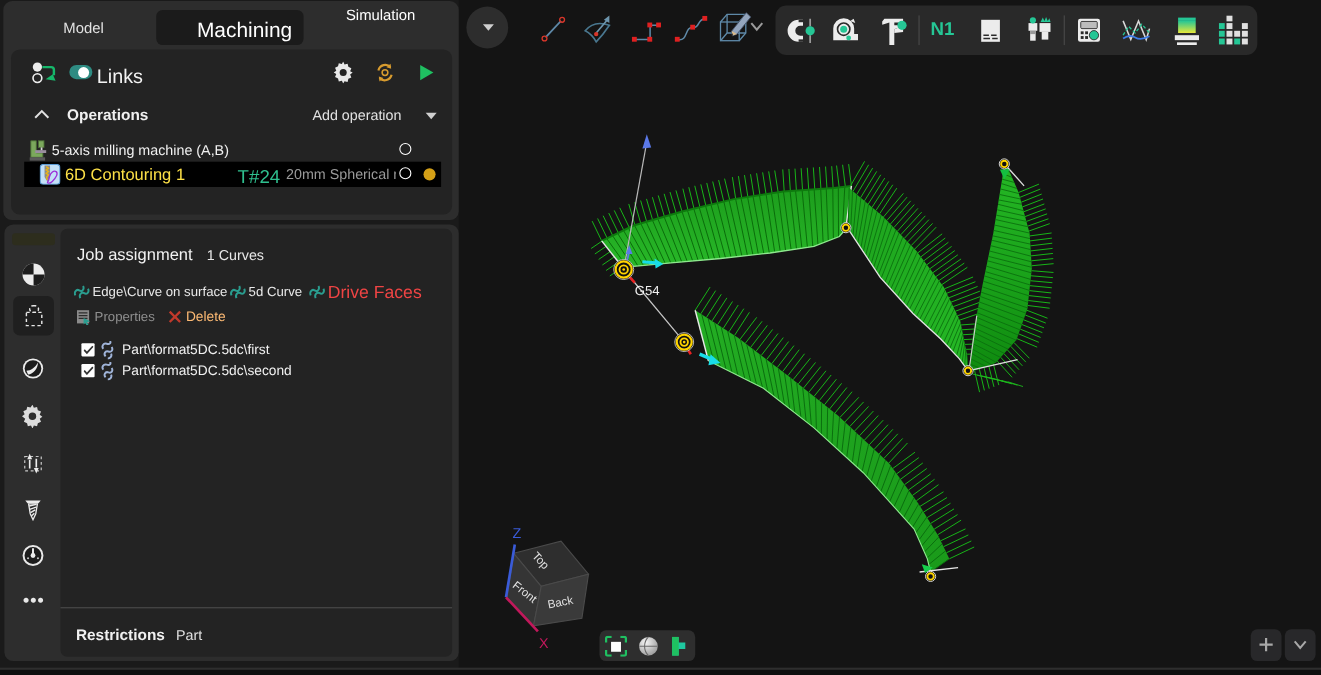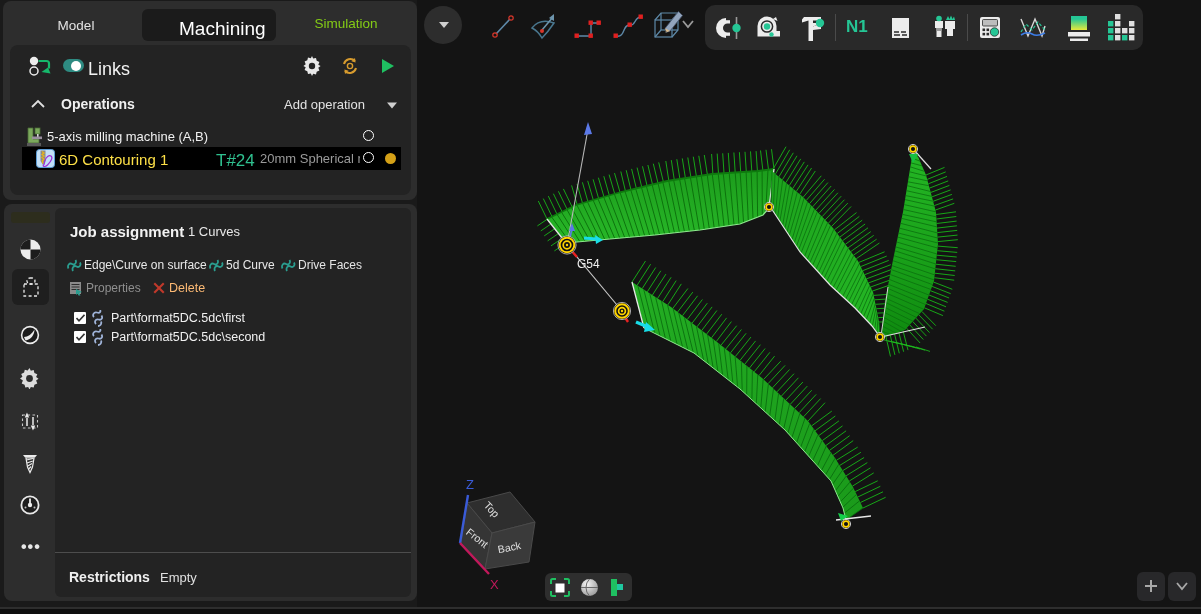--- a/index.html
+++ b/index.html
@@ -597,21 +597,21 @@
     <rect x="14" y="14" width="5.4" height="5.4" fill="#e0e0e0"></rect>
     <rect x="14" y="21" width="5.4" height="5.4" fill="#25c695"></rect>
     <rect x="21" y="7" width="5.4" height="5.4" fill="#e0e0e0"></rect>
     <rect x="21" y="14" width="5.4" height="5.4" fill="#e0e0e0"></rect>
     <rect x="21" y="21" width="5.4" height="5.4" fill="#e0e0e0"></rect>
   </svg>
 <div style="position:absolute;left:3px;top:1px;width:414px;height:199px;background:#2d2d2d;border-radius:8px"></div>
 <div style="position:absolute;left:142px;top:9px;width:134px;height:32px;background:#1b1b1b;border-radius:6px"></div>
 <div class="t" style="left:46px;top:18px;width:60px;text-align:center;font-size:13.5px;color:#e2e2e2">Model</div>
 <div class="t" style="left:179px;top:18px;width:60px;text-align:center;font-size:19px;color:#fff">Machining</div>
-<div class="t" style="left:311px;top:16px;width:70px;text-align:center;font-size:13.5px;color:#84cc16">Simulation</div>
+<div class="t" style="left:311px;top:6px;width:70px;text-align:center;font-size:13.5px;color:#ffffff">Simulation</div>
 <div style="position:absolute;left:10px;top:45px;width:401px;height:150px;background:#232323;border-radius:8px"></div>
 <svg style="position:absolute;left:27px;top:54px" width="26" height="26" viewBox="0 0 26 26">
     <circle cx="7" cy="7" r="4.2" fill="#ececec"></circle>
     <circle cx="7" cy="17" r="4" fill="none" stroke="#ececec" stroke-width="1.5"></circle>
     <path d="M11.5 7 L19.5 7 Q22 7 22 9.5 L22 14.5" fill="none" stroke="#16b86b" stroke-width="2.2"></path>
     <path d="M14.5 18 L21 13.5 L23.5 19.5 Z" fill="#16b86b"></path>
   </svg>
 <div style="position:absolute;left:63px;top:59px;width:21px;height:13px;border-radius:7px;background:#2e8b82"></div>
 <div style="position:absolute;left:71px;top:60.5px;width:10px;height:10px;border-radius:50%;background:#fff"></div>
 <div class="t" style="left:88px;top:59px;font-size:18px;color:#f2f2f2">Links</div>
@@ -693,34 +693,34 @@
     <path d="M5.5 7 L12 5.5 M6 10 L11.8 8 M6.8 13 L11 10.5 M7.6 16 L10.2 13.5" stroke="#ececec" stroke-width="1.2"></path>
   </svg>
 <svg style="position:absolute;left:20px;top:495px" width="20" height="20" viewBox="0 0 20 20">
     <circle cx="10" cy="10" r="8.6" fill="#1d1d1d" stroke="#e8e8e8" stroke-width="1.8"></circle>
     <circle cx="10" cy="10" r="2.2" fill="#ececec"></circle>
     <path d="M10 10 L10 3.5" stroke="#ececec" stroke-width="1.8"></path>
     <circle cx="5.5" cy="12.5" r="1" fill="#bdbdbd"></circle>
     <circle cx="14.5" cy="12.5" r="1" fill="#bdbdbd"></circle>
   </svg>
 <div class="t" style="left:21px;top:538px;font-size:16px;font-weight:bold;color:#e8e8e8;letter-spacing:1px">•••</div>
-<div class="t" style="left:70px;top:223px;font-size:15px;font-weight:bold;color:#f2f2f2">Job assignment</div>
+<div class="t" style="left:70px;top:223px;font-size:15px;font-weight:normal;color:#f2f2f2">Job assignment</div>
 <div class="t" style="left:188px;top:224px;font-size:13px;color:#e8e8e8">1 Curves</div>
 <svg style="position:absolute;left:67px;top:256px" width="15" height="16" viewBox="0 0 15 16">
     <path d="M1.5 12.5 C0 9.5 2.5 6.5 5 8 C7.5 9.5 10 7 8.5 4 M6 15 C4.5 12 7 9 9.5 10.5 C12 12 14.5 9.5 13 6.5" fill="none" stroke="#2a9d8f" stroke-width="1.8"></path>
   </svg>
 <div class="t" style="left:84px;top:258px;font-size:12px;color:#e8e8e8">Edge\Curve on surface</div>
 <svg style="position:absolute;left:209px;top:256px" width="15" height="16" viewBox="0 0 15 16">
     <path d="M1.5 12.5 C0 9.5 2.5 6.5 5 8 C7.5 9.5 10 7 8.5 4 M6 15 C4.5 12 7 9 9.5 10.5 C12 12 14.5 9.5 13 6.5" fill="none" stroke="#2a9d8f" stroke-width="1.8"></path>
   </svg>
 <div class="t" style="left:226px;top:258px;font-size:12px;color:#e8e8e8">5d Curve</div>
 <svg style="position:absolute;left:281px;top:256px" width="15" height="16" viewBox="0 0 15 16">
     <path d="M1.5 12.5 C0 9.5 2.5 6.5 5 8 C7.5 9.5 10 7 8.5 4 M6 15 C4.5 12 7 9 9.5 10.5 C12 12 14.5 9.5 13 6.5" fill="none" stroke="#2a9d8f" stroke-width="1.8"></path>
   </svg>
-<div class="t" style="left:298px;top:258px;font-size:12px;color:#e5e5e5">Drive Faces</div>
+<div class="t" style="left:298px;top:258px;font-size:16px;color:#ef4444">Drive Faces</div>
 <svg style="position:absolute;left:69px;top:281px" width="15" height="15" viewBox="0 0 15 15">
     <rect x="1" y="1" width="11" height="12" fill="#8a8a8a"></rect>
     <path d="M2.5 3.5 h8 M2.5 6 h8 M2.5 8.5 h8" stroke="#2d2d2d" stroke-width="1.2"></path>
     <path d="M7 8 L13 11 L10 12 L11.5 14.5 L9.5 14.5 L8.5 12.5 L7 14 Z" fill="#2a9d8f"></path>
   </svg>
 <div class="t" style="left:86px;top:281px;font-size:12px;color:#8f8f8f">Properties</div>
 <svg style="position:absolute;left:152px;top:281px" width="14" height="14" viewBox="0 0 14 14">
     <path d="M1.5 3 L3 1.5 L7 5.5 L11 1.5 L12.5 3 L8.5 7 L12.5 11 L11 12.5 L7 8.5 L3 12.5 L1.5 11 L5.5 7 Z" fill="#c0392b"></path>
   </svg>
 <div class="t" style="left:169px;top:281px;font-size:12.5px;color:#fdba74">Delete</div>
@@ -735,21 +735,21 @@
 <div style="position:absolute;left:74px;top:331px;width:12px;height:12px;background:#fff;border-radius:1px"></div>
 <svg style="position:absolute;left:76px;top:333px" width="9" height="8" viewBox="0 0 9 8">
     <path d="M0.5 4 L3 6.8 L8.5 0.8" fill="none" stroke="#333" stroke-width="1.6"></path>
   </svg>
 <svg style="position:absolute;left:91px;top:329px" width="16" height="17" viewBox="0 0 16 17">
     <path d="M3 7 C1 5 3 1.5 6 2.5 C9 3.5 10 1.5 9 0 M5 14 C3 12 4.5 8.5 7.5 9.5 C10.5 10.5 12 8 10.5 5.5 M7 16 C9 16 11 14 10 11.5" fill="none" stroke="#9fb3d8" stroke-width="1.8"></path>
   </svg>
 <div class="t" style="left:111px;top:330px;font-size:12.5px;color:#f0f0f0">Part\format5DC.5dc\second</div>
 <div style="position:absolute;left:55px;top:552px;width:356px;height:1px;background:#4d4d4d"></div>
 <div class="t" style="left:69px;top:569px;font-size:14px;font-weight:bold;color:#f0f0f0">Restrictions</div>
-<div class="t" style="left:160px;top:570px;font-size:13px;color:#e0e0e0">Empty</div>
+<div class="t" style="left:160px;top:570px;font-size:13px;color:#e0e0e0">Part</div>
 <div style="position:absolute;left:545px;top:573px;width:87px;height:28px;background:#2e2e2e;border-radius:6px"></div>
 <svg style="position:absolute;left:550px;top:578px" width="20" height="19" viewBox="0 0 20 19">
     <path d="M1 6 V2.5 Q1 1 2.5 1 H6 M14 1 H17.5 Q19 1 19 2.5 V6 M19 13 V16.5 Q19 18 17.5 18 H14 M6 18 H2.5 Q1 18 1 16.5 V13" fill="none" stroke="#1fc061" stroke-width="2"></path>
     <rect x="5.5" y="5.5" width="9" height="9" fill="#fff"></rect>
   </svg>
 <svg style="position:absolute;left:580px;top:578px" width="19" height="19" viewBox="0 0 19 19">
     <defs>
       <radialGradient id="sp" cx="0.35" cy="0.3" r="0.9">
         <stop offset="0" stop-color="#f5f5f5"></stop>
         <stop offset="1" stop-color="#8a8a8a"></stop>

